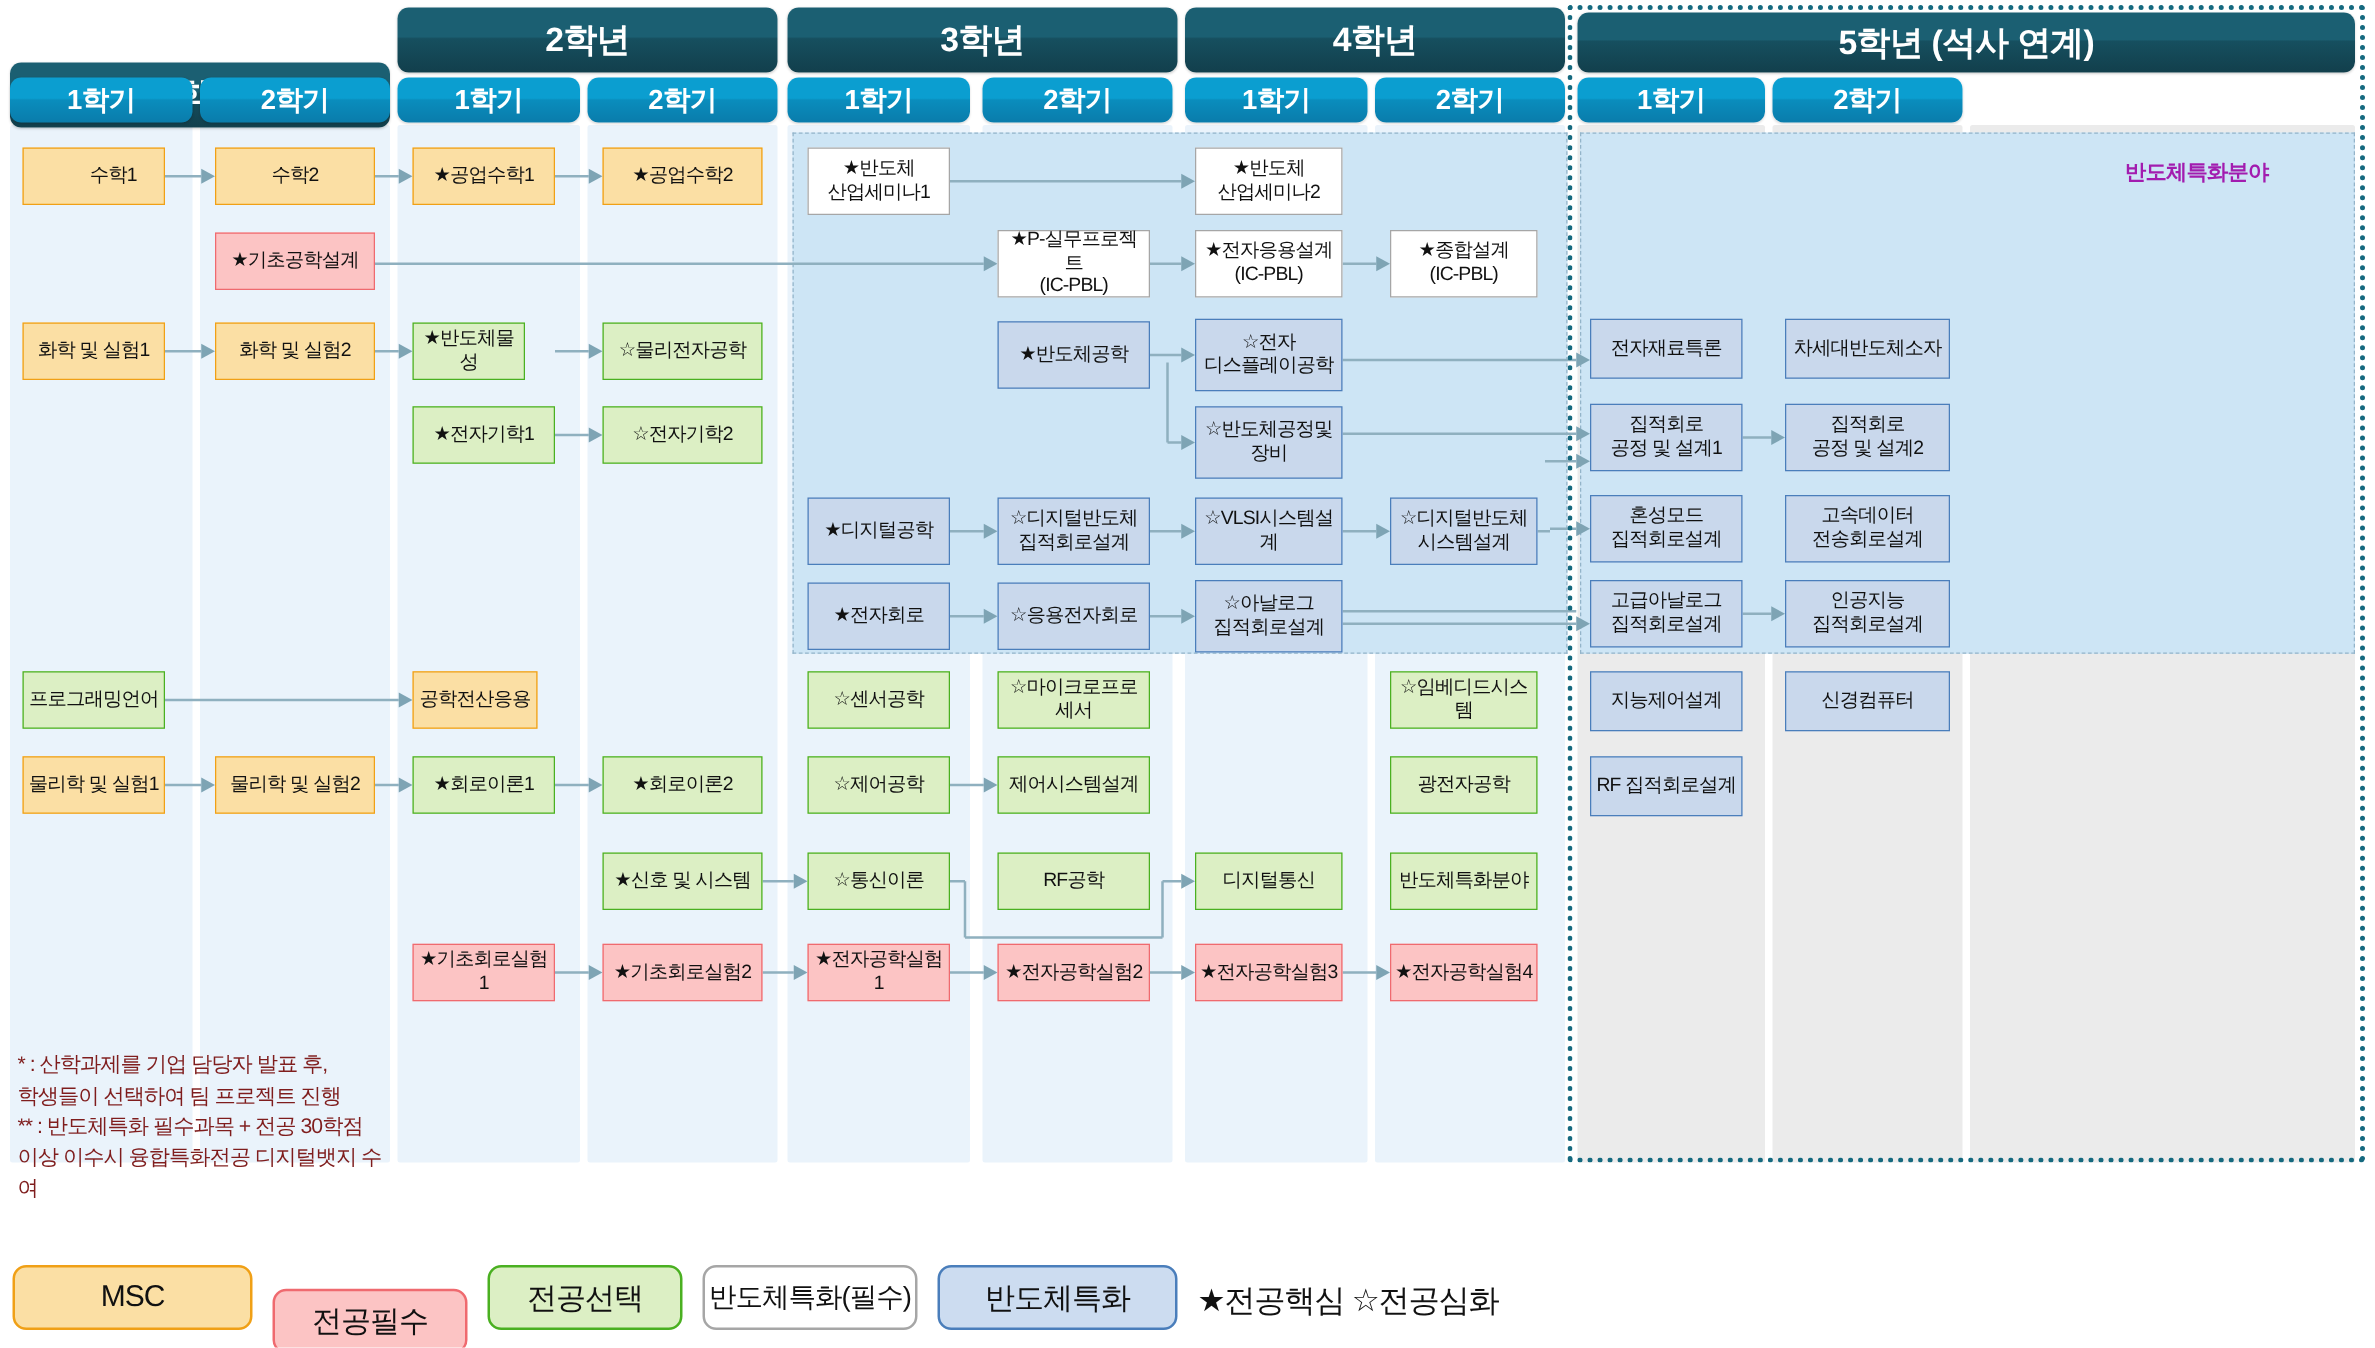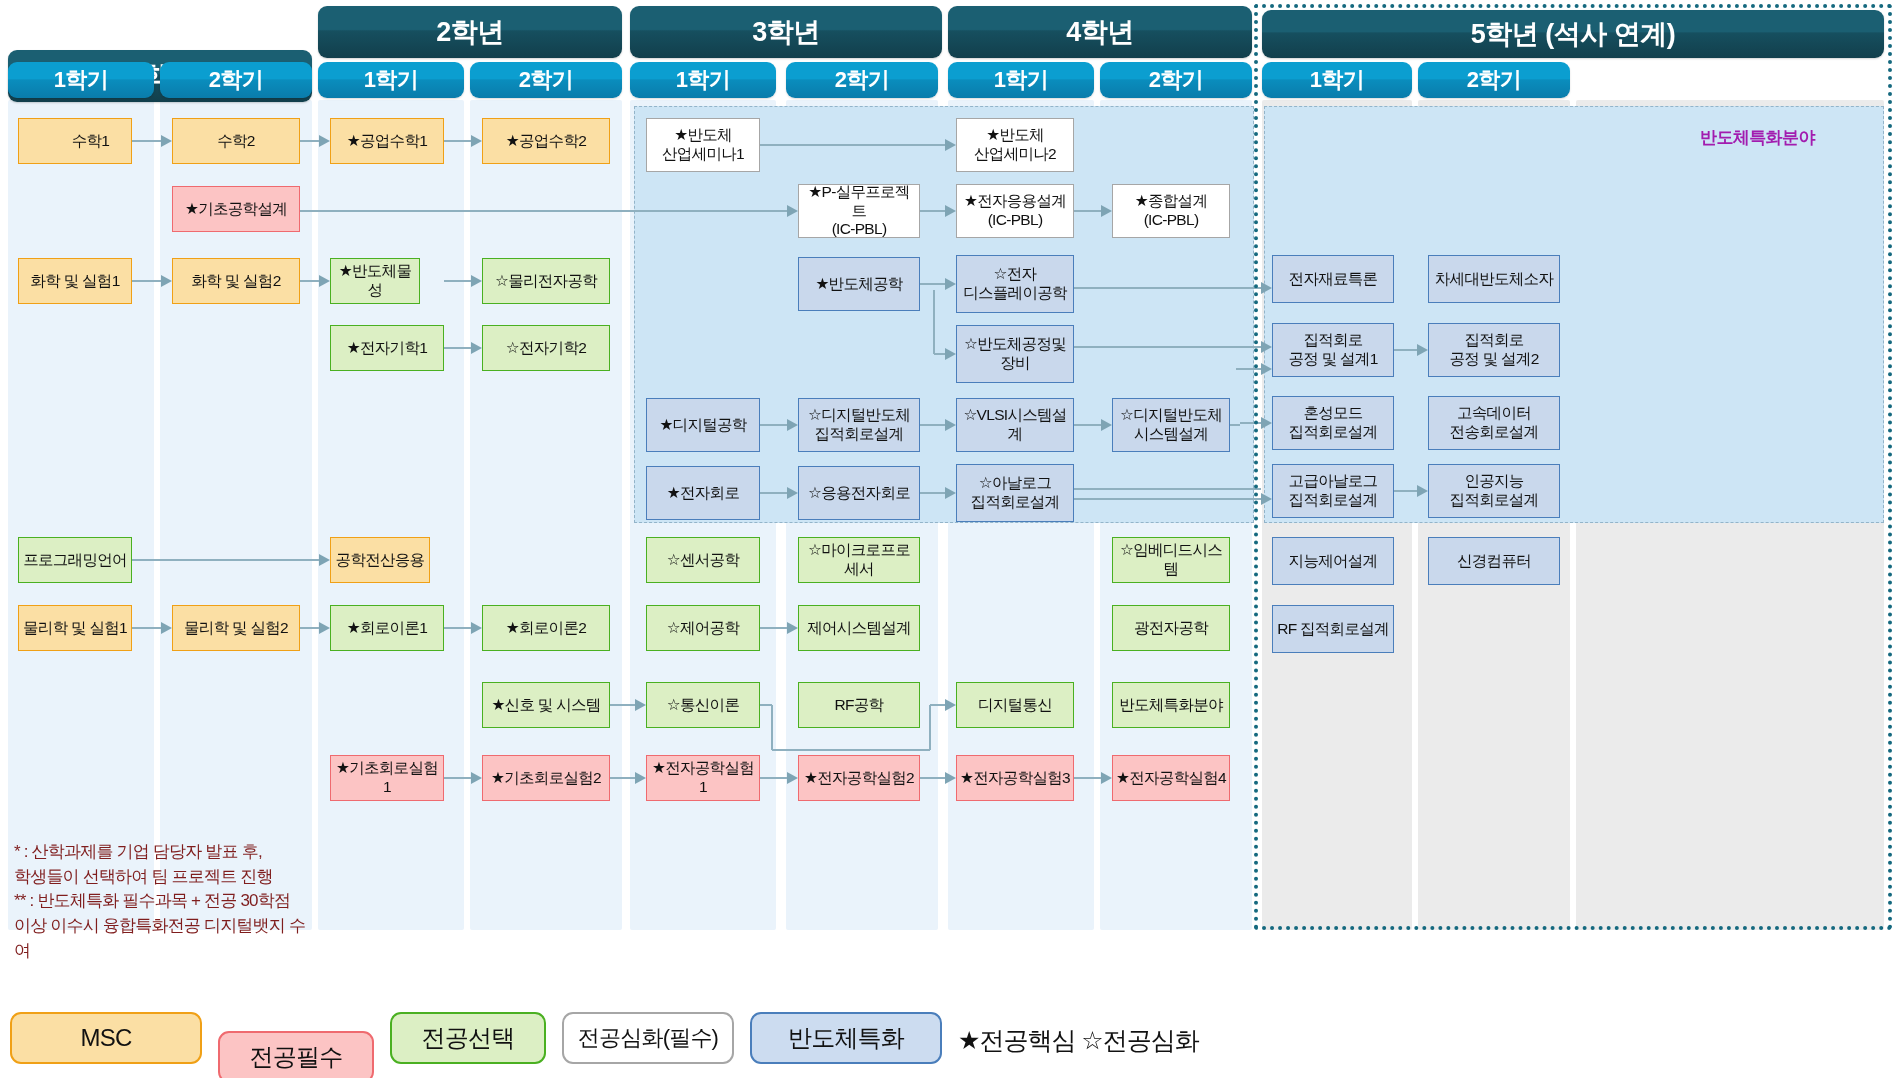--- a/index.html
+++ b/index.html
@@ -348,20 +348,20 @@
   <div class="lg-box lg-msc" style="left:10px;top:1012px;width:192px;height:52px;">
       <span>MSC</span>
     </div>
   <div class="lg-box lg-req" style="left:218px;top:1031px;width:156px;height:52px;">
       <span>전공필수</span>
     </div>
   <div class="lg-box lg-sel" style="left:390px;top:1012px;width:156px;height:52px;">
       <span>전공선택</span>
     </div>
   <div class="lg-box lg-sreq" style="left:562px;top:1012px;width:172px;height:52px;font-size:22px;">
-      <span>전공심화(필수)</span>
+      <span>반도체특화(필수)</span>
     </div>
   <div class="lg-box lg-semi" style="left:750px;top:1012px;width:192px;height:52px;">
       <span>반도체특화</span>
     </div>
   <div class="lg-stars" style="left:958px;top:1024px;">★전공핵심 ☆전공심화</div>
 
 </div>
 
 </body></html>

